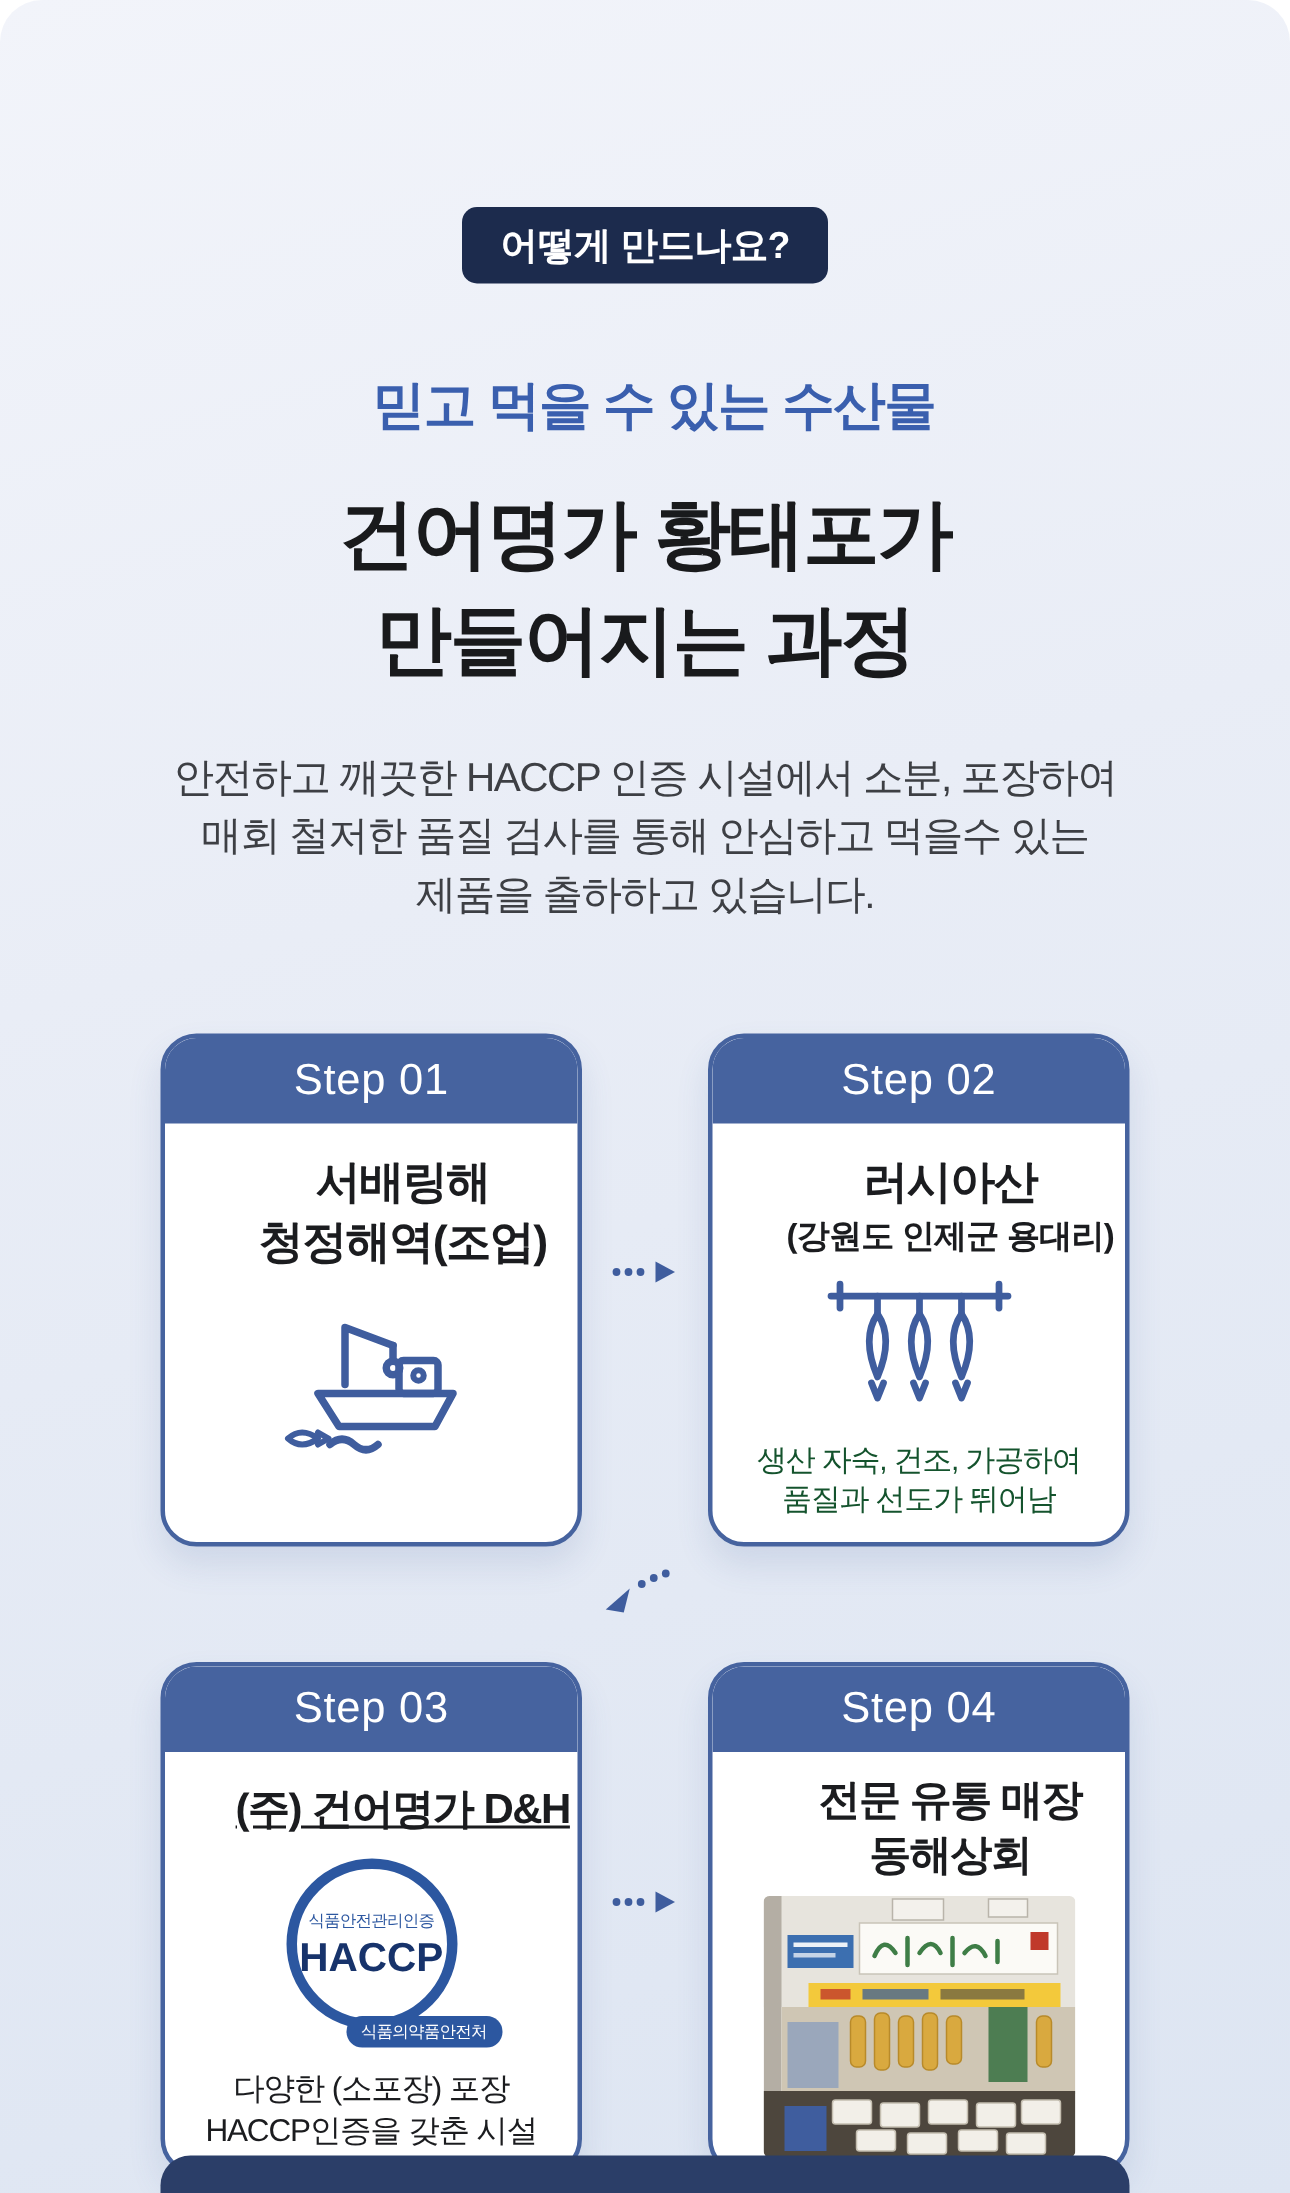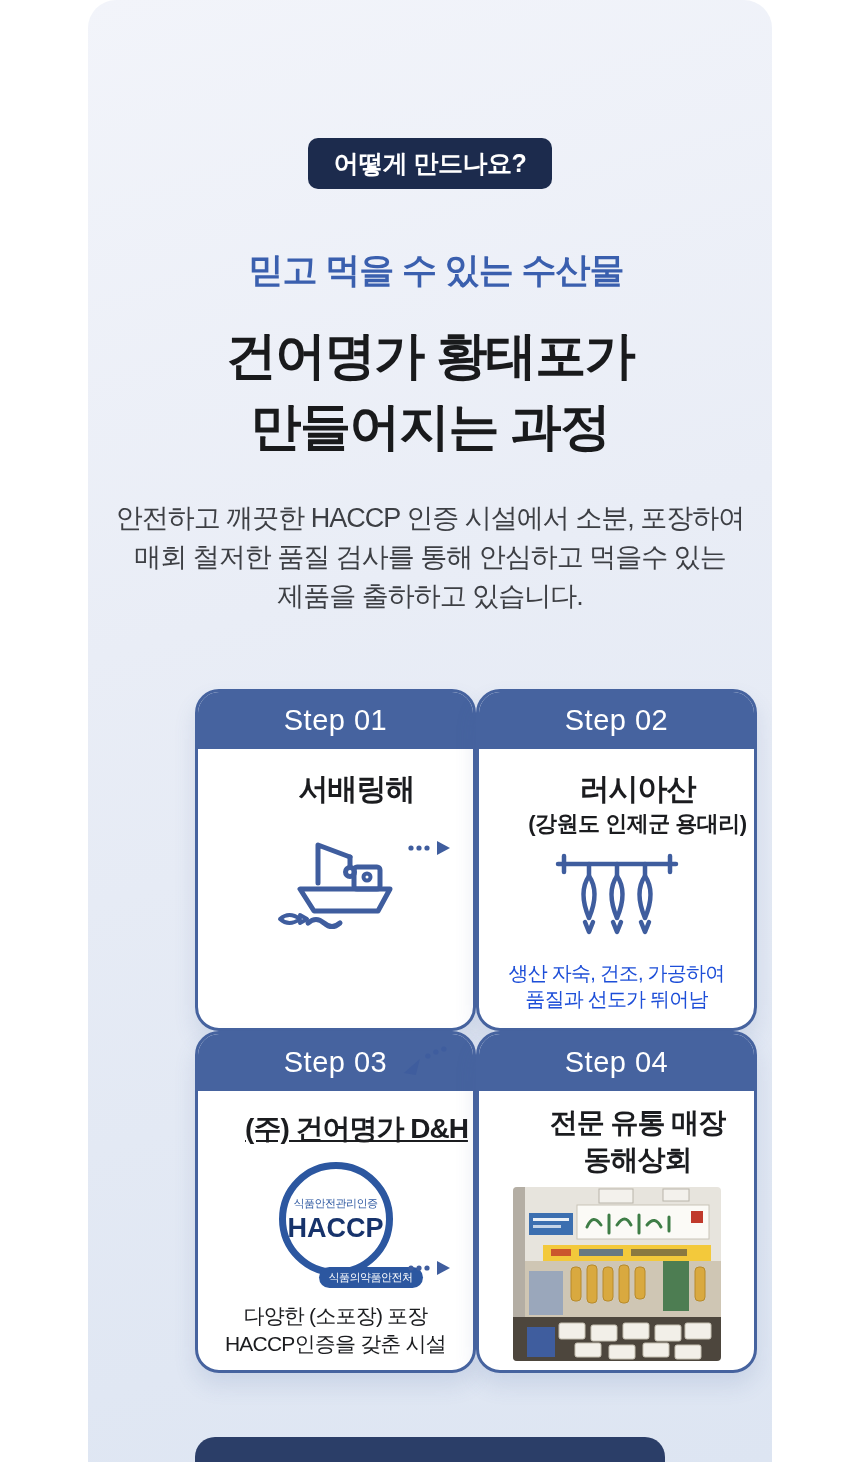--- a/index.html
+++ b/index.html
@@ -3,21 +3,21 @@
 <meta charset="utf-8">
 <style>
   * { margin:0; padding:0; box-sizing:border-box; }
   body {
     background:#ffffff;
     font-family:"Liberation Sans","DejaVu Sans",sans-serif;
     display:flex; justify-content:center;
   }
   .page {
     position:relative;
-    width:684px; height:1462px;
+    width:860px; height:1462px;
     background:linear-gradient(165deg,#f2f4fa 0%,#e9edf6 40%,#dde5f2 100%);
     border-radius:28px 28px 0 0;
     overflow:hidden;
     padding-top:138px;
   }
   
   .badge-wrap { text-align:center; }
   .badge {
     display:inline-block;
     background:#1c2b4d; color:#ffffff;
@@ -45,20 +45,21 @@
     letter-spacing:-1px;
   }
   
   .steps-grid {
     position:relative;
     margin-top:74px;
     padding:0 107px;
     display:grid;
     grid-template-columns:281px 281px;
     justify-content:space-between;
+    row-gap:77px;
   }
   .step-card {
     width:281px; height:342px;
     background:#ffffff;
     border:3px solid #46639f;
     border-radius:24px;
     overflow:hidden;
     box-shadow:0 12px 22px rgba(70,99,159,0.14);
     text-align:center;
   }
@@ -73,21 +74,21 @@
   .card-title {
     margin-top:20px;
     color:#1b1c1f; font-size:30px; font-weight:800;
     line-height:1.32; letter-spacing:-1px;padding-left:42px;
   }
   .card-title .sub { font-size:22px; display:block; letter-spacing:-0.5px; }
   .card-note {
     margin-top:10px;
     font-size:20px; line-height:1.3; letter-spacing:-0.8px;
   }
-  .note-gray { color:#1d4ed8; }
+  .note-gray { color:#14532d; }
   .note-dark { color:#1b1c1f; font-size:21px; margin-top:14px;text-align:center; }
   .icon-box { margin-top:14px; }
   
   .haccp-logo { position:relative; width:130px; margin:14px auto 0; height:126px; }
   .haccp-circle {
     position:absolute; left:8px; top:0;
     width:114px; height:114px;
     border:7px solid #2c57a0; border-radius:50%;
     background:#ffffff;
     display:flex; flex-direction:column; align-items:center; justify-content:center;
@@ -136,20 +137,21 @@
     <span>매회 철저한 품질 검사를 통해 안심하고 먹을수 있는</span><br>
     <span>제품을 출하하고 있습니다.</span>
   </div>
 
   <div class="steps-grid">
 
     <div class="step-card">
       <div class="step-header">Step 01</div>
       <div class="card-title">
         <span>서배링해</span><br>
+        <span>청정해역(조업)</span>
       </div>
       <div class="icon-box">
         <svg width="140" height="118" viewBox="0 0 140 118" fill="none">
           <g stroke="#3f5d9e" stroke-width="5" stroke-linecap="round" stroke-linejoin="round">
 
             <path d="M52 60 L52 22 L84 34"></path>
             <path d="M84 34 L84 44"></path>
             <circle cx="84" cy="49" r="4.5"></circle>
 
             <rect x="88" y="44" width="26" height="22" rx="3"></rect>

